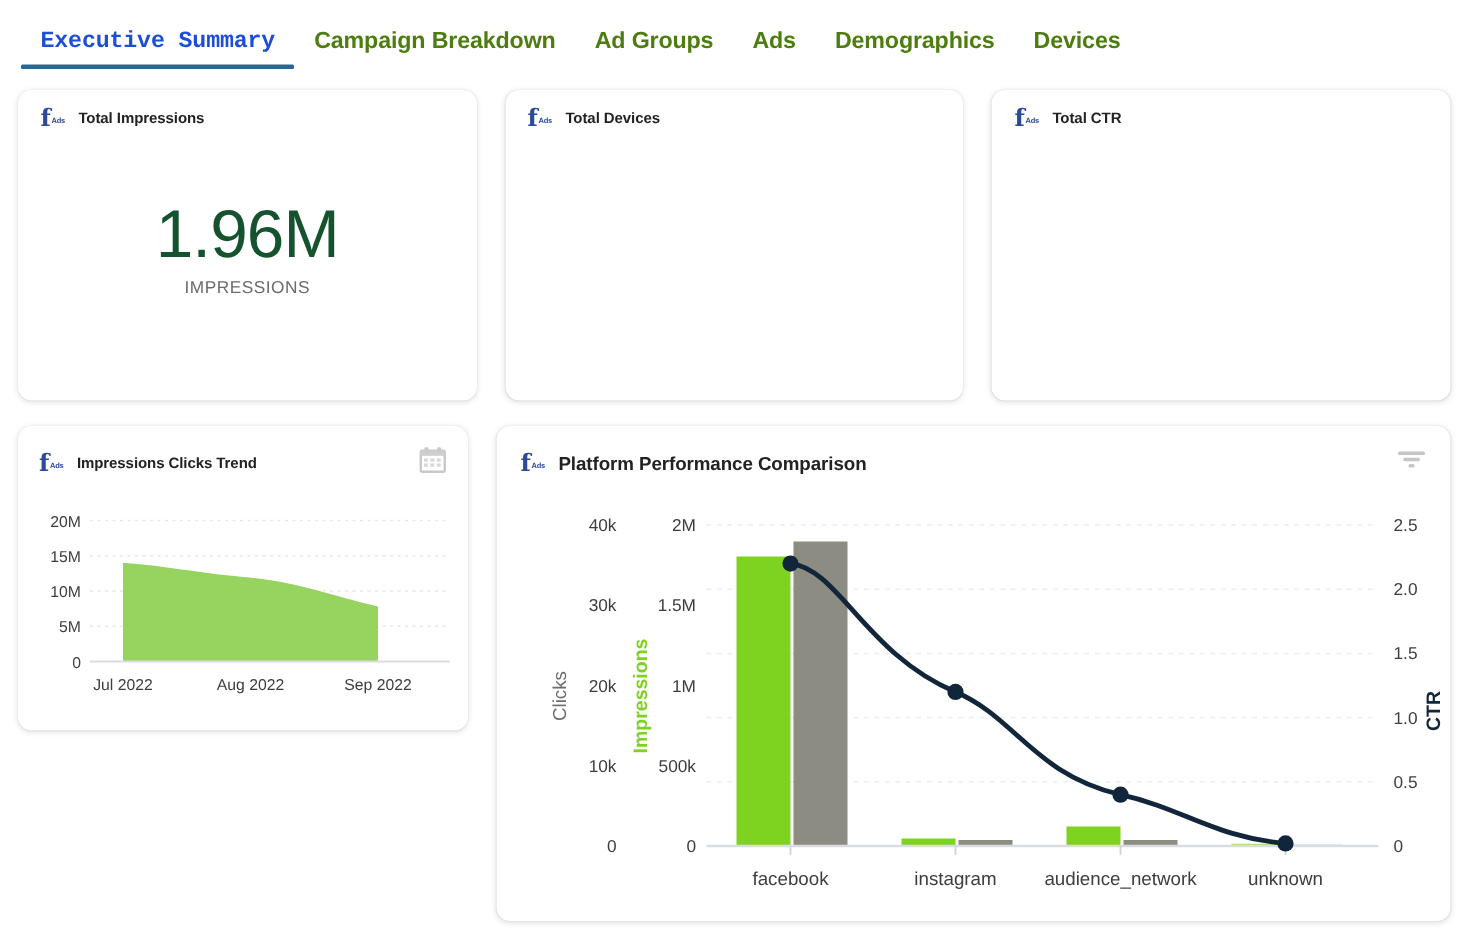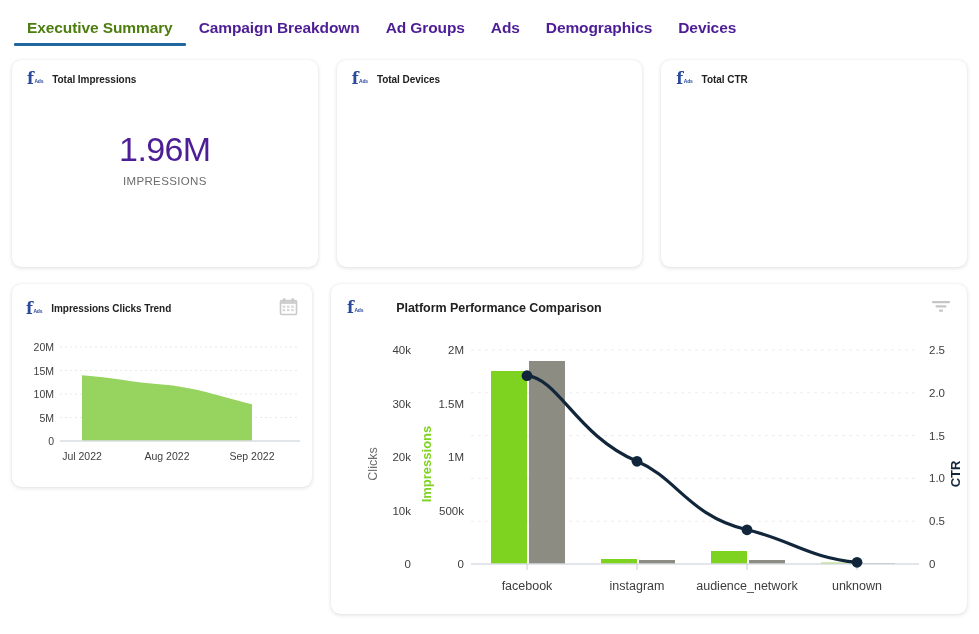--- a/index.html
+++ b/index.html
@@ -18,27 +18,27 @@
     height: 46px;
     padding: 0 14px;
     background: #ffffff;
     gap: 0;
   }
   .tab {
     position: relative;
     padding: 0 13px 11px 13px;
     font-size: 15.5px;
     font-weight: bold;
-    color: #4c1d95;
+    color: #4d7c0f;
     letter-spacing: -0.1px;
     white-space: nowrap;
     cursor: pointer;
     line-height: 1;
   }
-  .tab.active { color: #4d7c0f; }
+  .tab.active { color: #1d4ed8; font-family: Liberation Mono, monospace; }
   .tab.active::after {
     content: "";
     position: absolute;
     left: 0; right: 0; bottom: 0;
     height: 3.5px;
     background: #22689e;
     border-radius: 1px;
   }
 
   
@@ -99,23 +99,23 @@
     letter-spacing: -0.2px;
   }
 
   .kpi-body {
     position: absolute;
     left: 0; right: 0;
     top: 72px;
     text-align: center;
   }
   .kpi-value {
-    font-size: 34px;
+    font-size: 45px;
     font-weight: 400;
-    color: #4c1d95;
+    color: #14532d;
     letter-spacing: -0.6px;
     line-height: 1.05;
   }
   .kpi-label {
     margin-top: 7px;
     font-size: 11.5px;
     color: #6b6b6b;
     letter-spacing: 0.35px;
   }
 
@@ -135,21 +135,21 @@
     height: 330px;
     padding: 14px 16px 8px 16px;
     position: relative;
   }
   .head-row {
     display: flex;
     align-items: center;
     justify-content: space-between;
   }
   .head-left { display: flex; align-items: center; gap: 9px; }
-  .platform-card .card-title { font-size: 12.5px; margin-left: 24px; }
+  .platform-card .card-title { font-size: 12.5px; }
 
   .calendar-icon, .filter-icon { cursor: pointer; flex: none; }
 
   .chart-area { position: absolute; left: 0; right: 0; text-align: right; }
   .trend-chart { top: 38px; height: 158px; }
   .platform-chart { top: 40px; height: 285px; }
 
   svg text { font-family: "Liberation Sans", sans-serif; }
 </style>
 </head>

